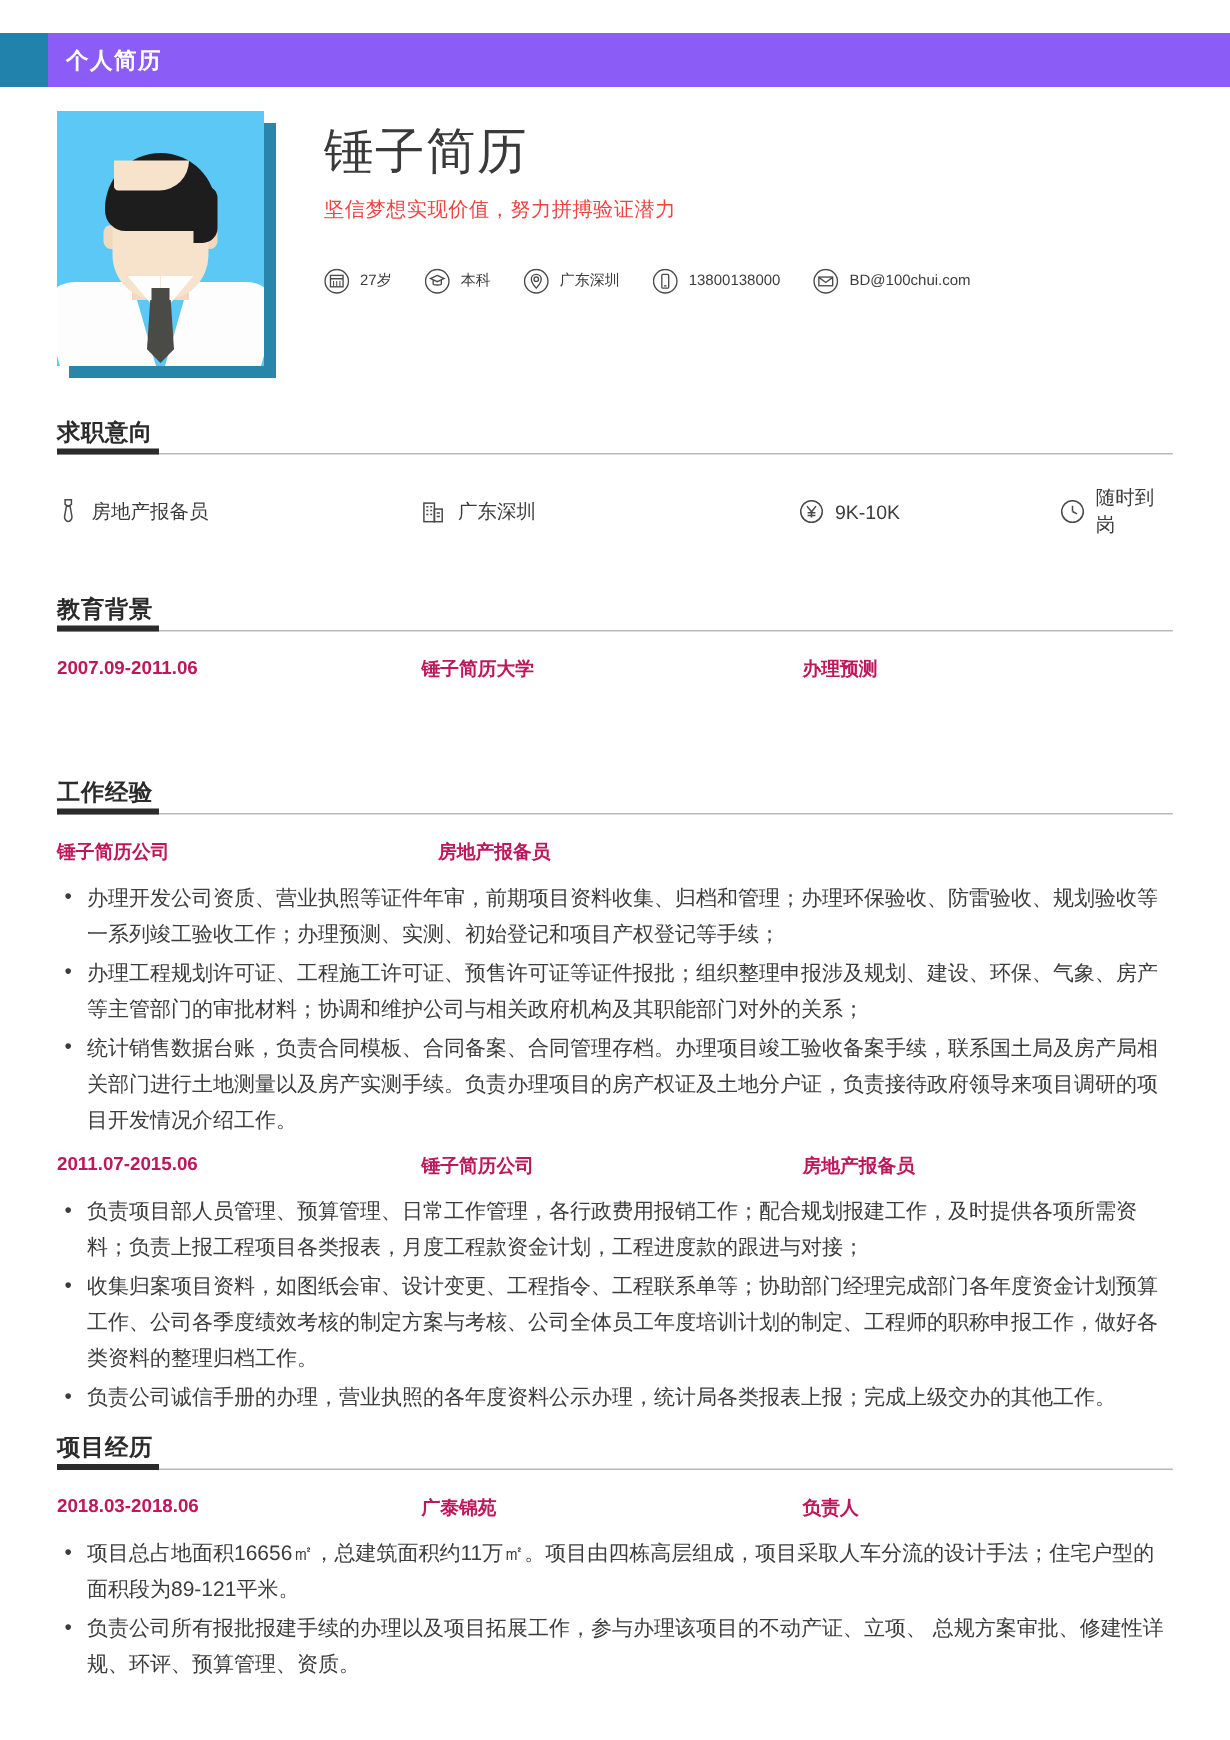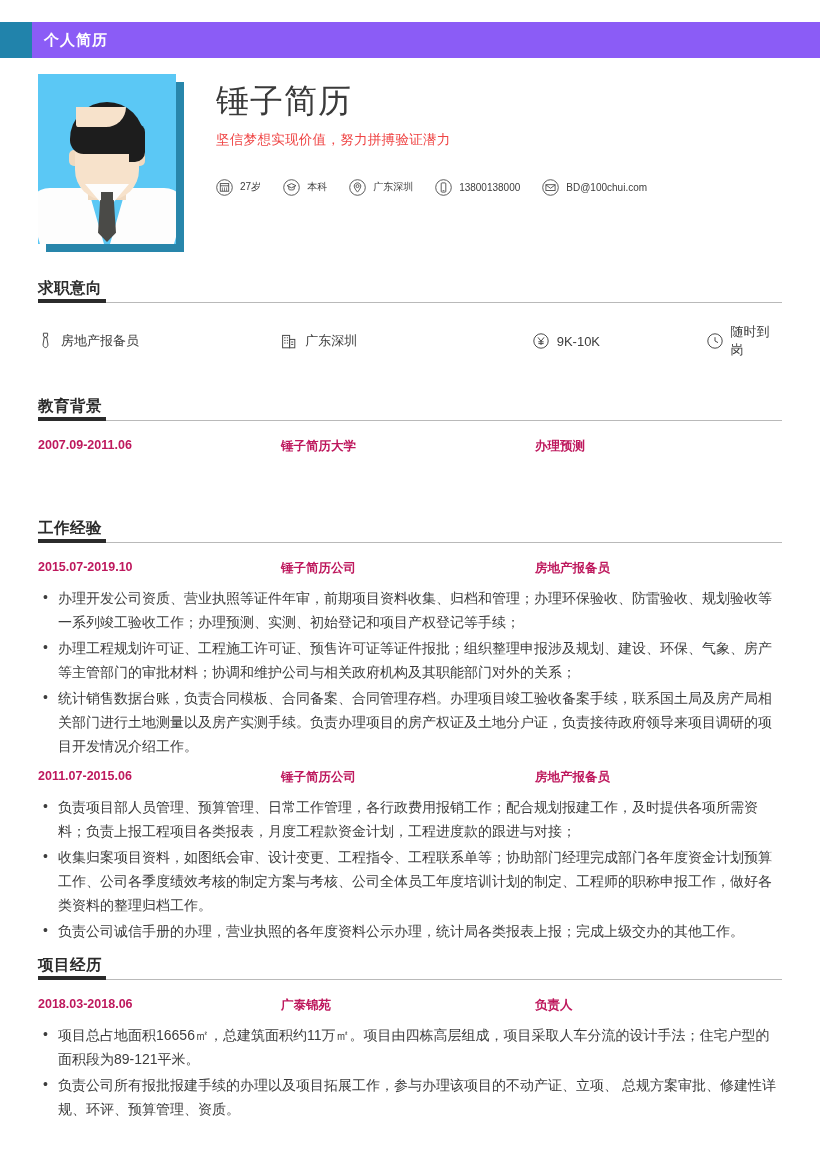--- a/index.html
+++ b/index.html
@@ -255,21 +255,20 @@
   </div>
 
   <div class="section" style="top:518px;">
     <div class="sec-head">
       <span class="sec-title">工作经验</span>
       <span class="sec-rule-thin"></span>
       <span class="sec-rule-thick" style="width:68px;"></span>
     </div>
 
     <div class="entry-row">
-      <div class="col-date">2015.07-2019.10</div>
       <div class="col-org">锤子简历公司</div>
       <div class="col-role">房地产报备员</div>
     </div>
     <ul class="bullets">
       <li>办理开发公司资质、营业执照等证件年审，前期项目资料收集、归档和管理；办理环保验收、防雷验收、规划验收等一系列竣工验收工作；办理预测、实测、初始登记和项目产权登记等手续；</li>
       <li>办理工程规划许可证、工程施工许可证、预售许可证等证件报批；组织整理申报涉及规划、建设、环保、气象、房产等主管部门的审批材料；协调和维护公司与相关政府机构及其职能部门对外的关系；</li>
       <li>统计销售数据台账，负责合同模板、合同备案、合同管理存档。办理项目竣工验收备案手续，联系国土局及房产局相关部门进行土地测量以及房产实测手续。负责办理项目的房产权证及土地分户证，负责接待政府领导来项目调研的项目开发情况介绍工作。</li>
     </ul>
 
     <div class="entry-row" style="margin-top:10px;">

